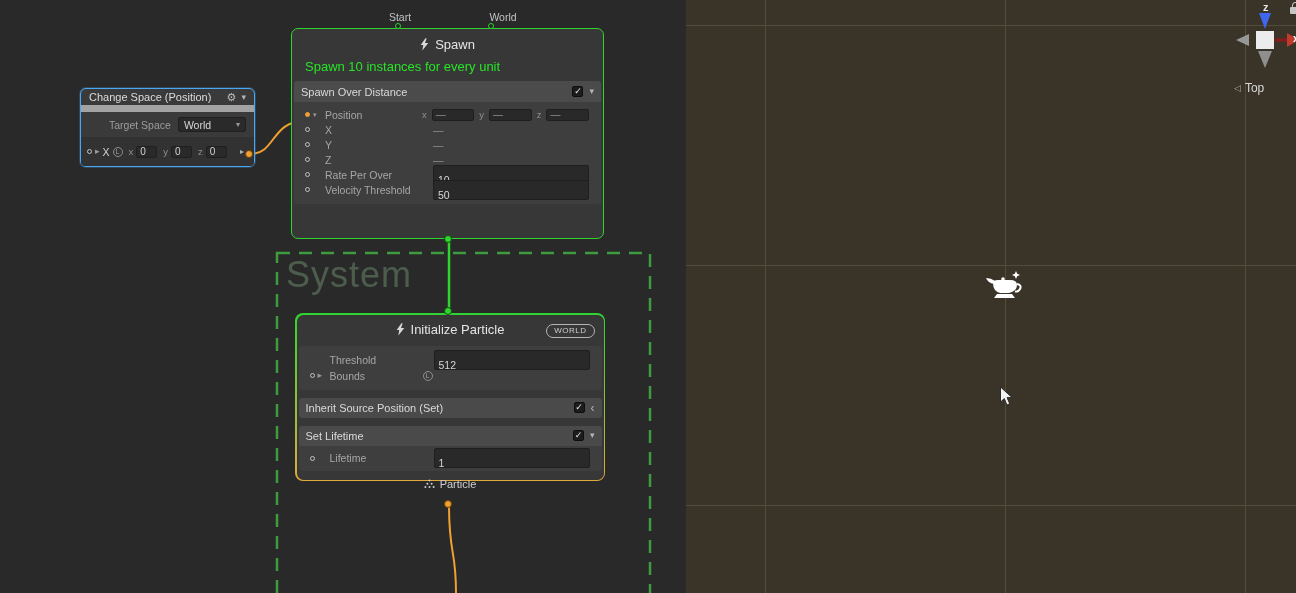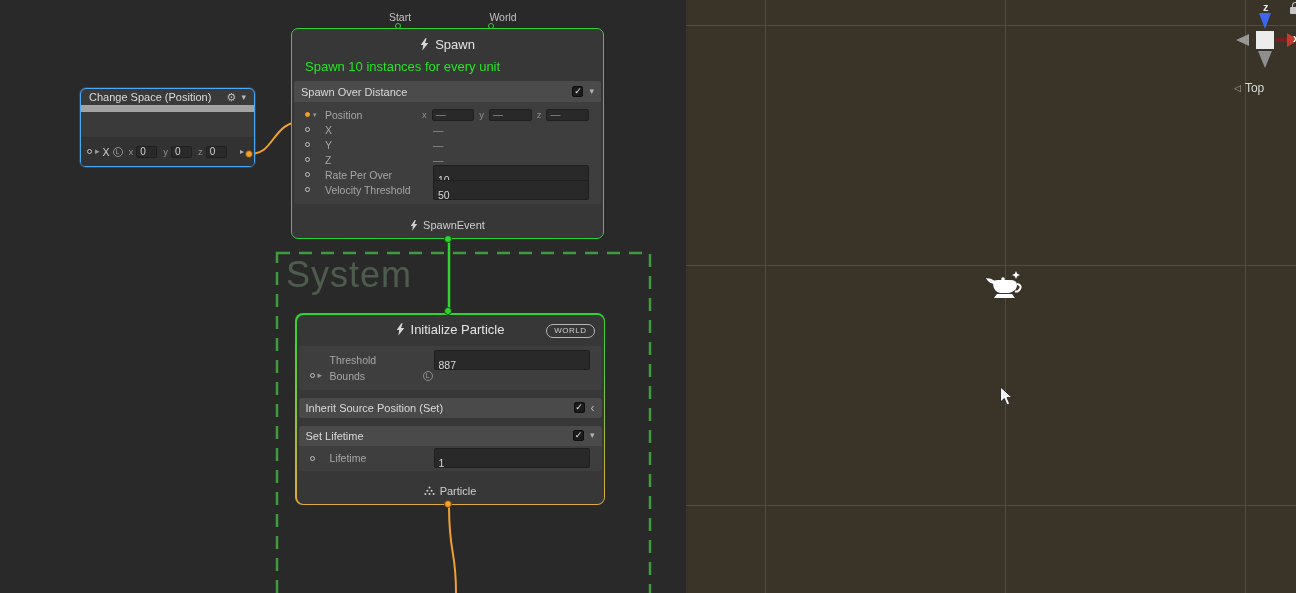--- a/index.html
+++ b/index.html
@@ -56,21 +56,21 @@
   .dropdown::after { content:"▾"; color:#9a9a9a; font-size:8px; }
   .cs-footer { margin-top:auto; background:#323232; border-radius:0 0 4px 4px; height:29px; display:flex; align-items:center; gap:3px; padding:0 10px 0 6px; position:relative; flex:none; }
   .cs-footer .xl { font-size:10.5px; color:#d2d2d2; }
   .circ-l { width:10px; height:10px; border:1px solid #8d8d8d; border-radius:50%; color:#aaa; font-size:6.5px; line-height:8px; text-align:center; flex:none; }
   .cs-footer .axis { margin-left:3px; }
   .cs-footer .minifield { flex:none; width:21px; color:#d2d2d2; }
   .out-tri { color:#b5b5b5; font-size:8px; margin-left:auto; }
   .out-tri::after { content:"▸"; }
 
   
-  .node-init-wrap { position:absolute; left:295px; top:313px; width:310px; height:192px; z-index:2; padding:1.5px; border-radius:8px; background:linear-gradient(180deg,#2fd42f 0%, #8fc040 55%, #e2a93a 100%); }
+  .node-init-wrap { position:absolute; left:295px; top:313px; width:310px; height:168px; z-index:2; padding:1.5px; border-radius:8px; background:linear-gradient(180deg,#2fd42f 0%, #8fc040 55%, #e2a93a 100%); }
   .node-init { width:100%; height:100%; background:#373737; border-radius:6.5px; display:flex; flex-direction:column; }
   .badge { position:absolute; right:9px; top:9px; border:1px solid #b5b5b5; color:#cfcfcf; font-size:8px; letter-spacing:.5px; padding:1.5px 7px; border-radius:9px; }
   .props { margin:1px 2px 0; background:#3e3e3e; border-radius:3px; padding:6px 0; flex:none; }
   .props .row { height:16px; }
   .node-init .row-label { width:104px; flex:none; }
   .bar { height:20px; background:#4a4a4a; margin:8px 2px 0; border-radius:3px; display:flex; align-items:center; gap:6px; padding:0 7px; font-size:11px; color:#dadada; flex:none; }
   .bar2-body { margin:0 2px; background:#3e3e3e; border-radius:0 0 3px 3px; padding:5px 0; flex:none; }
   .bar2 { margin-bottom:0; border-radius:3px 3px 0 0; }
   .particle-icon { display:inline-flex; }
 
@@ -189,34 +189,34 @@
           <div class="row">
             <span class="port-cell">
                 <span class="port"></span>
               </span>
             <span class="row-label">Velocity Threshold</span>
             <span class="field">50</span>
           </div>
         </div>
       </div>
 
-      <div class="ctx-footer">
-        <svg class="bolt" width="8" height="11" viewBox="0 0 10 14">
-            <path d="M6 0 L0.8 7.6 H3.6 L2.6 13.6 L9.2 5.2 H5.6 L7.4 0 Z" fill="#cfcfcf"></path>
-          </svg>
-        <span>SpawnEvent</span>
-      </div>
     </div>
 
     <div class="node node-cs">
       <div class="cs-header">
         <span>Change Space (Position)</span>
         <span class="spacer"></span>
         <span class="gear"></span>
         <span class="chev chev-d"></span>
+      </div>
+      <div class="cs-body">
+        <span class="lbl">Target Space</span>
+        <span class="dropdown">
+            <span>World</span>
+          </span>
       </div>
       <div class="cs-footer">
         <span class="port"></span>
         <span class="fold fold-r"></span>
         <span class="xl">X</span>
         <span class="circ-l">L</span>
         <span class="axis">x</span>
         <span class="minifield">0</span>
         <span class="axis">y</span>
         <span class="minifield">0</span>
@@ -233,21 +233,21 @@
               <path d="M6 0 L0.8 7.6 H3.6 L2.6 13.6 L9.2 5.2 H5.6 L7.4 0 Z" fill="#d8d8d8"></path>
             </svg>
           <span>Initialize Particle</span>
           <span class="badge">WORLD</span>
         </div>
 
         <div class="props">
           <div class="row">
             <span class="port-cell"></span>
             <span class="row-label">Threshold</span>
-            <span class="field">887</span>
+            <span class="field">512</span>
           </div>
           <div class="row">
             <span class="port-cell">
                 <span class="port"></span>
                 <span class="fold fold-r"></span>
               </span>
             <span class="row-label" style="width:93px;">Bounds</span>
             <span class="circ-l">L</span>
           </div>
         </div>

